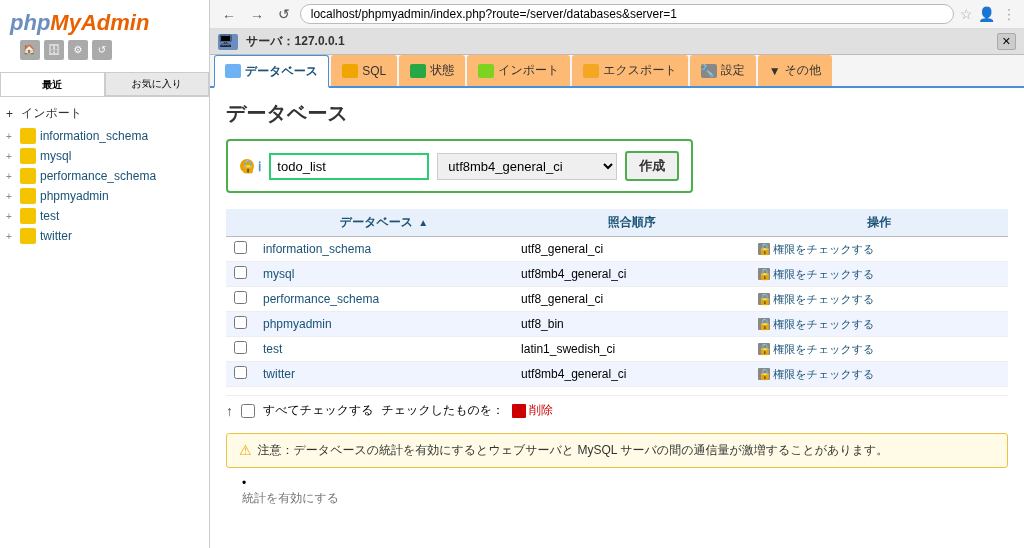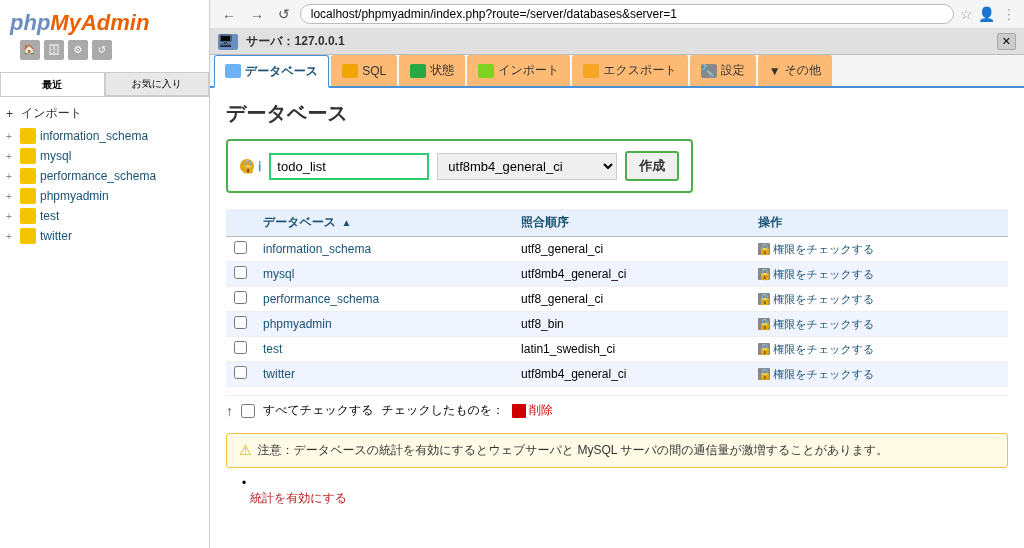--- a/index.html
+++ b/index.html
@@ -237,21 +237,21 @@
 
     
     .db-table {
       width: 100%;
       border-collapse: collapse;
       margin-bottom: 8px;
     }
     .db-table th {
       background: #e8f0fb;
       padding: 5px 8px;
-      text-align: left;
+      text-align: center;
       font-size: 12px;
       color: #1a5276;
       border-bottom: 1px solid #bbb;
       font-weight: bold;
     }
     .db-table th.sorted { color: #1a5276; }
     .db-table th .sort-arrow { font-size: 10px; margin-left: 2px; }
     .db-table td {
       padding: 4px 8px;
       font-size: 12px;
@@ -292,21 +292,21 @@
       border-radius: 3px;
       padding: 8px 12px;
       font-size: 12px;
       color: #333;
       margin-bottom: 8px;
       display: flex;
       align-items: flex-start;
       gap: 6px;
     }
     .warning-icon { color: #f0a500; font-size: 14px; flex-shrink: 0; }
-    .stats-link { color: #b91c1c; text-decoration: none; font-size: 12px; display: block; margin-left: 8px; }
+    .stats-link { color: #737373; text-decoration: none; font-size: 12px; display: block; margin-left: 0; }
     .bullet { margin-left: 16px; font-size: 12px; }
 
     
     .url-bar {
       display: flex;
       align-items: center;
       gap: 6px;
       padding: 4px 8px;
       background: #f5f5f5;
       border-bottom: 1px solid #ddd;

